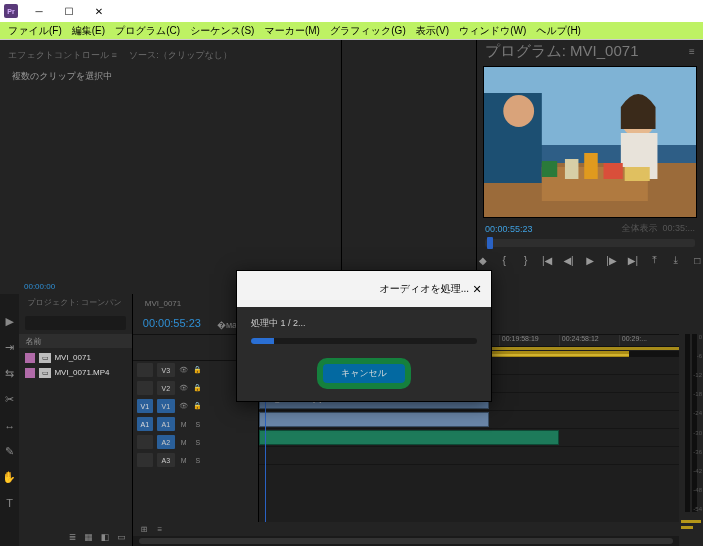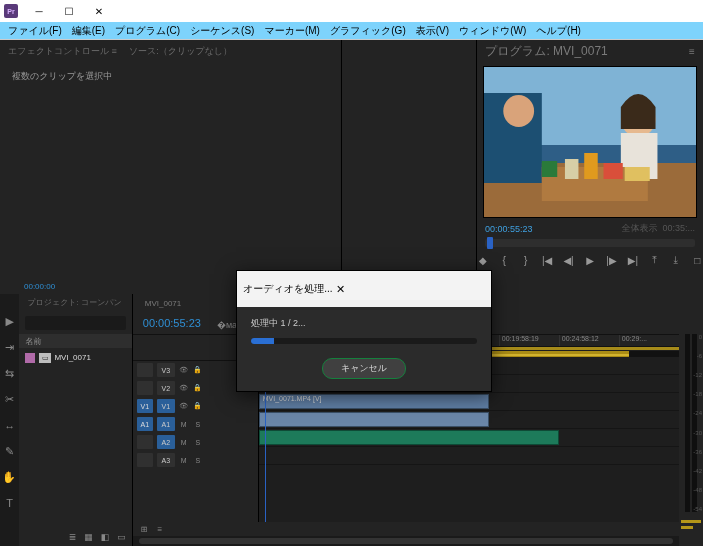--- a/index.html
+++ b/index.html
@@ -6,40 +6,40 @@
   body { width: 703px; height: 546px; background: #fff; overflow: hidden; position: relative; }
 
   
   .titlebar { height: 22px; background: #fff; display: flex; align-items: center; padding-left: 4px; }
   .titlebar .app-icon { width: 14px; height: 14px; background: #5a3a7a; border-radius: 2px; display: flex; align-items: center; justify-content: center; color: #d9b3ff; font-size: 7px; font-weight: bold; margin-right: 6px; }
   .titlebar .title { font-size: 11px; color: #000; flex: 1; }
   .titlebar .winctrls { display: flex; margin-right: 4px; }
   .titlebar .winctrls div { width: 30px; height: 20px; display: flex; align-items: center; justify-content: center; font-size: 10px; color: #000; }
 
   
-  .menubar { height: 18px; background: #7dd3fc; display: flex; align-items: center; padding-left: 8px; border-bottom: 1px solid #ccc; }
+  .menubar { height: 18px; background: #bef264; display: flex; align-items: center; padding-left: 8px; border-bottom: 1px solid #ccc; }
   .menubar span { font-size: 10px; color: #000; margin-right: 10px; }
 
   
   .workarea { position: absolute; top: 40px; left: 0; right: 0; bottom: 0; background: #1b1b1b; }
 
   
   .toprow { position: absolute; top: 0; left: 0; right: 0; height: 254px; display: flex; }
 
   .panel-left-top { width: 342px; background: #232323; border-right: 1px solid #000; display: flex; flex-direction: column; }
-  .panel-tabs-l { height: 22px; display: flex; align-items: center; padding-left: 8px; }
+  .panel-tabs-l { height: 22px; display: flex; align-items: flex-end; padding-left: 8px; }
   .panel-tabs-l span { font-size: 9px; color: #6a6a6a; margin-right: 12px; }
   .panel-body-l { flex: 1; padding: 8px 12px; }
   .panel-body-l .sel-msg { font-size: 9px; color: #9a9a9a; }
 
   .panel-mid-top { flex: 1; background: #232323; border-right: 1px solid #000; }
 
   .panel-right-top { width: 226px; background: #232323; display: flex; flex-direction: column; position: relative; }
   .panel-tabs-r { height: 22px; display: flex; align-items: center; padding-left: 8px; }
-  .panel-tabs-r span { font-size: 12px; color: #7a7a7a; }
+  .panel-tabs-r span { font-size: 15px; color: #7a7a7a; }
   .program-monitor { margin: 4px 6px 0 6px; height: 152px; background: #111; border: 1px solid #000; display:flex; align-items:center; justify-content:center; }
   .program-monitor svg { width:100%; height:100%; }
   .program-tc { display:flex; justify-content:space-between; align-items:center; padding:4px 8px; font-size:9px; color:#3fa0e0; }
   .program-tc .right { color:#555; }
   .program-scrub { height:8px; margin:0 8px; background:#2e2e2e; border-radius:2px; position:relative; }
   .program-scrub .ph { position:absolute; left:2px; top:-2px; width:6px; height:12px; background:#2a62c4; border-radius:1px; }
   .program-ctrls { display:flex; justify-content:center; gap:10px; padding:6px 0; }
   .program-ctrls span { width:14px; height:14px; color:#999; font-size:10px; display:flex; align-items:center; justify-content:center; }
   .panel-right-top .opts-btn{position:absolute;top:4px;right:4px;width:14px;height:14px;display:flex;align-items:center;justify-content:center;color:#777;font-size:10px;}
 
@@ -100,28 +100,28 @@
   .meters-wrap{ width:30px; background:#232323; position:relative; }
   .meters-inner{ position:absolute; top:40px; bottom:34px; left:6px; right:6px; display:flex; gap:2px;}
   .meters-inner div{ flex:1; background:#0f0f0f;}
   .meters-scale{position:absolute; top:40px; bottom:34px; right:0; width:12px; display:flex; flex-direction:column; justify-content:space-between;}
   .meters-scale span{font-size:6px;color:#555;text-align:right;padding-right:1px;}
   .meters-bottom{position:absolute;bottom:6px;left:2px;right:2px;height:20px;}
   .meters-bottom .yb{height:3px;background:#b49619;margin-bottom:3px;}
 
   
   .dialog { position:absolute; top:230px; left:236px; width:256px; background:#2b2b2b; border:1px solid #000; box-shadow:0 4px 18px rgba(0,0,0,.6); }
-  .dialog .d-title{ height:22px; background:#f3f3f3; display:flex; align-items:center; padding:18px 6px; justify-content:flex-start; font-size:10px; color:#000; }
+  .dialog .d-title{ height:22px; background:#f3f3f3; display:flex; align-items:center; padding:18px 6px; justify-content:flex-end; font-size:10px; color:#000; }
   .dialog .d-title .x{ width:16px;height:16px;display:flex;align-items:center;justify-content:center;font-size:11px;}
   .dialog .d-body{ padding:10px 14px 12px 14px; }
   .dialog .d-msg{ font-size:9px; color:#ccc; margin-bottom:8px;}
   .dialog .d-prog{ height:6px; background:#1a1a1a; border-radius:3px; overflow:hidden; margin-bottom:14px;}
   .dialog .d-prog .fill{ height:100%; background:#2a6fd4; }
   .dialog .d-btnrow{ display:flex; justify-content:center;}
-  .dialog .d-btn{ font-size:9px; color:#ddd; padding:3px 18px; border:1px solid #15803d; border-radius:10px; background:#404040;}
+  .dialog .d-btn{ font-size:9px; color:#ddd; padding:3px 18px; border:6px solid #15803d; border-radius:10px; background:#0369a1;}
 
   
   .src-tc{ position:absolute; top:242px; left:24px; font-size:8px; color:#2f8fd4; }
 </style>
 </head>
 <body>
 
 <div class="titlebar">
   <div class="app-icon">Pr</div>
   <div class="winctrls">
@@ -226,20 +226,25 @@
     <div class="project-panel">
       <div class="pp-tab">プロジェクト: コーンパン</div>
       <div class="pp-filter"></div>
       <div class="pp-head">名前</div>
       <div class="pp-list">
         <div class="pp-item">
           <div class="pp-color" style="background:#b06aa8"></div>
           <div class="pp-icon" style="background:#bdbdbd">▭</div>
           <div class="pp-label">MVI_0071</div>
         </div>
+        <div class="pp-item">
+          <div class="pp-color" style="background:#b06aa8"></div>
+          <div class="pp-icon" style="background:#bdbdbd">▭</div>
+          <div class="pp-label">MVI_0071.MP4</div>
+        </div>
       </div>
       <div class="pp-footer">
         <span>≣</span>
         <span>▦</span>
         <span>◧</span>
         <span>▭</span>
       </div>
     </div>
 
     <div class="timeline-panel">

